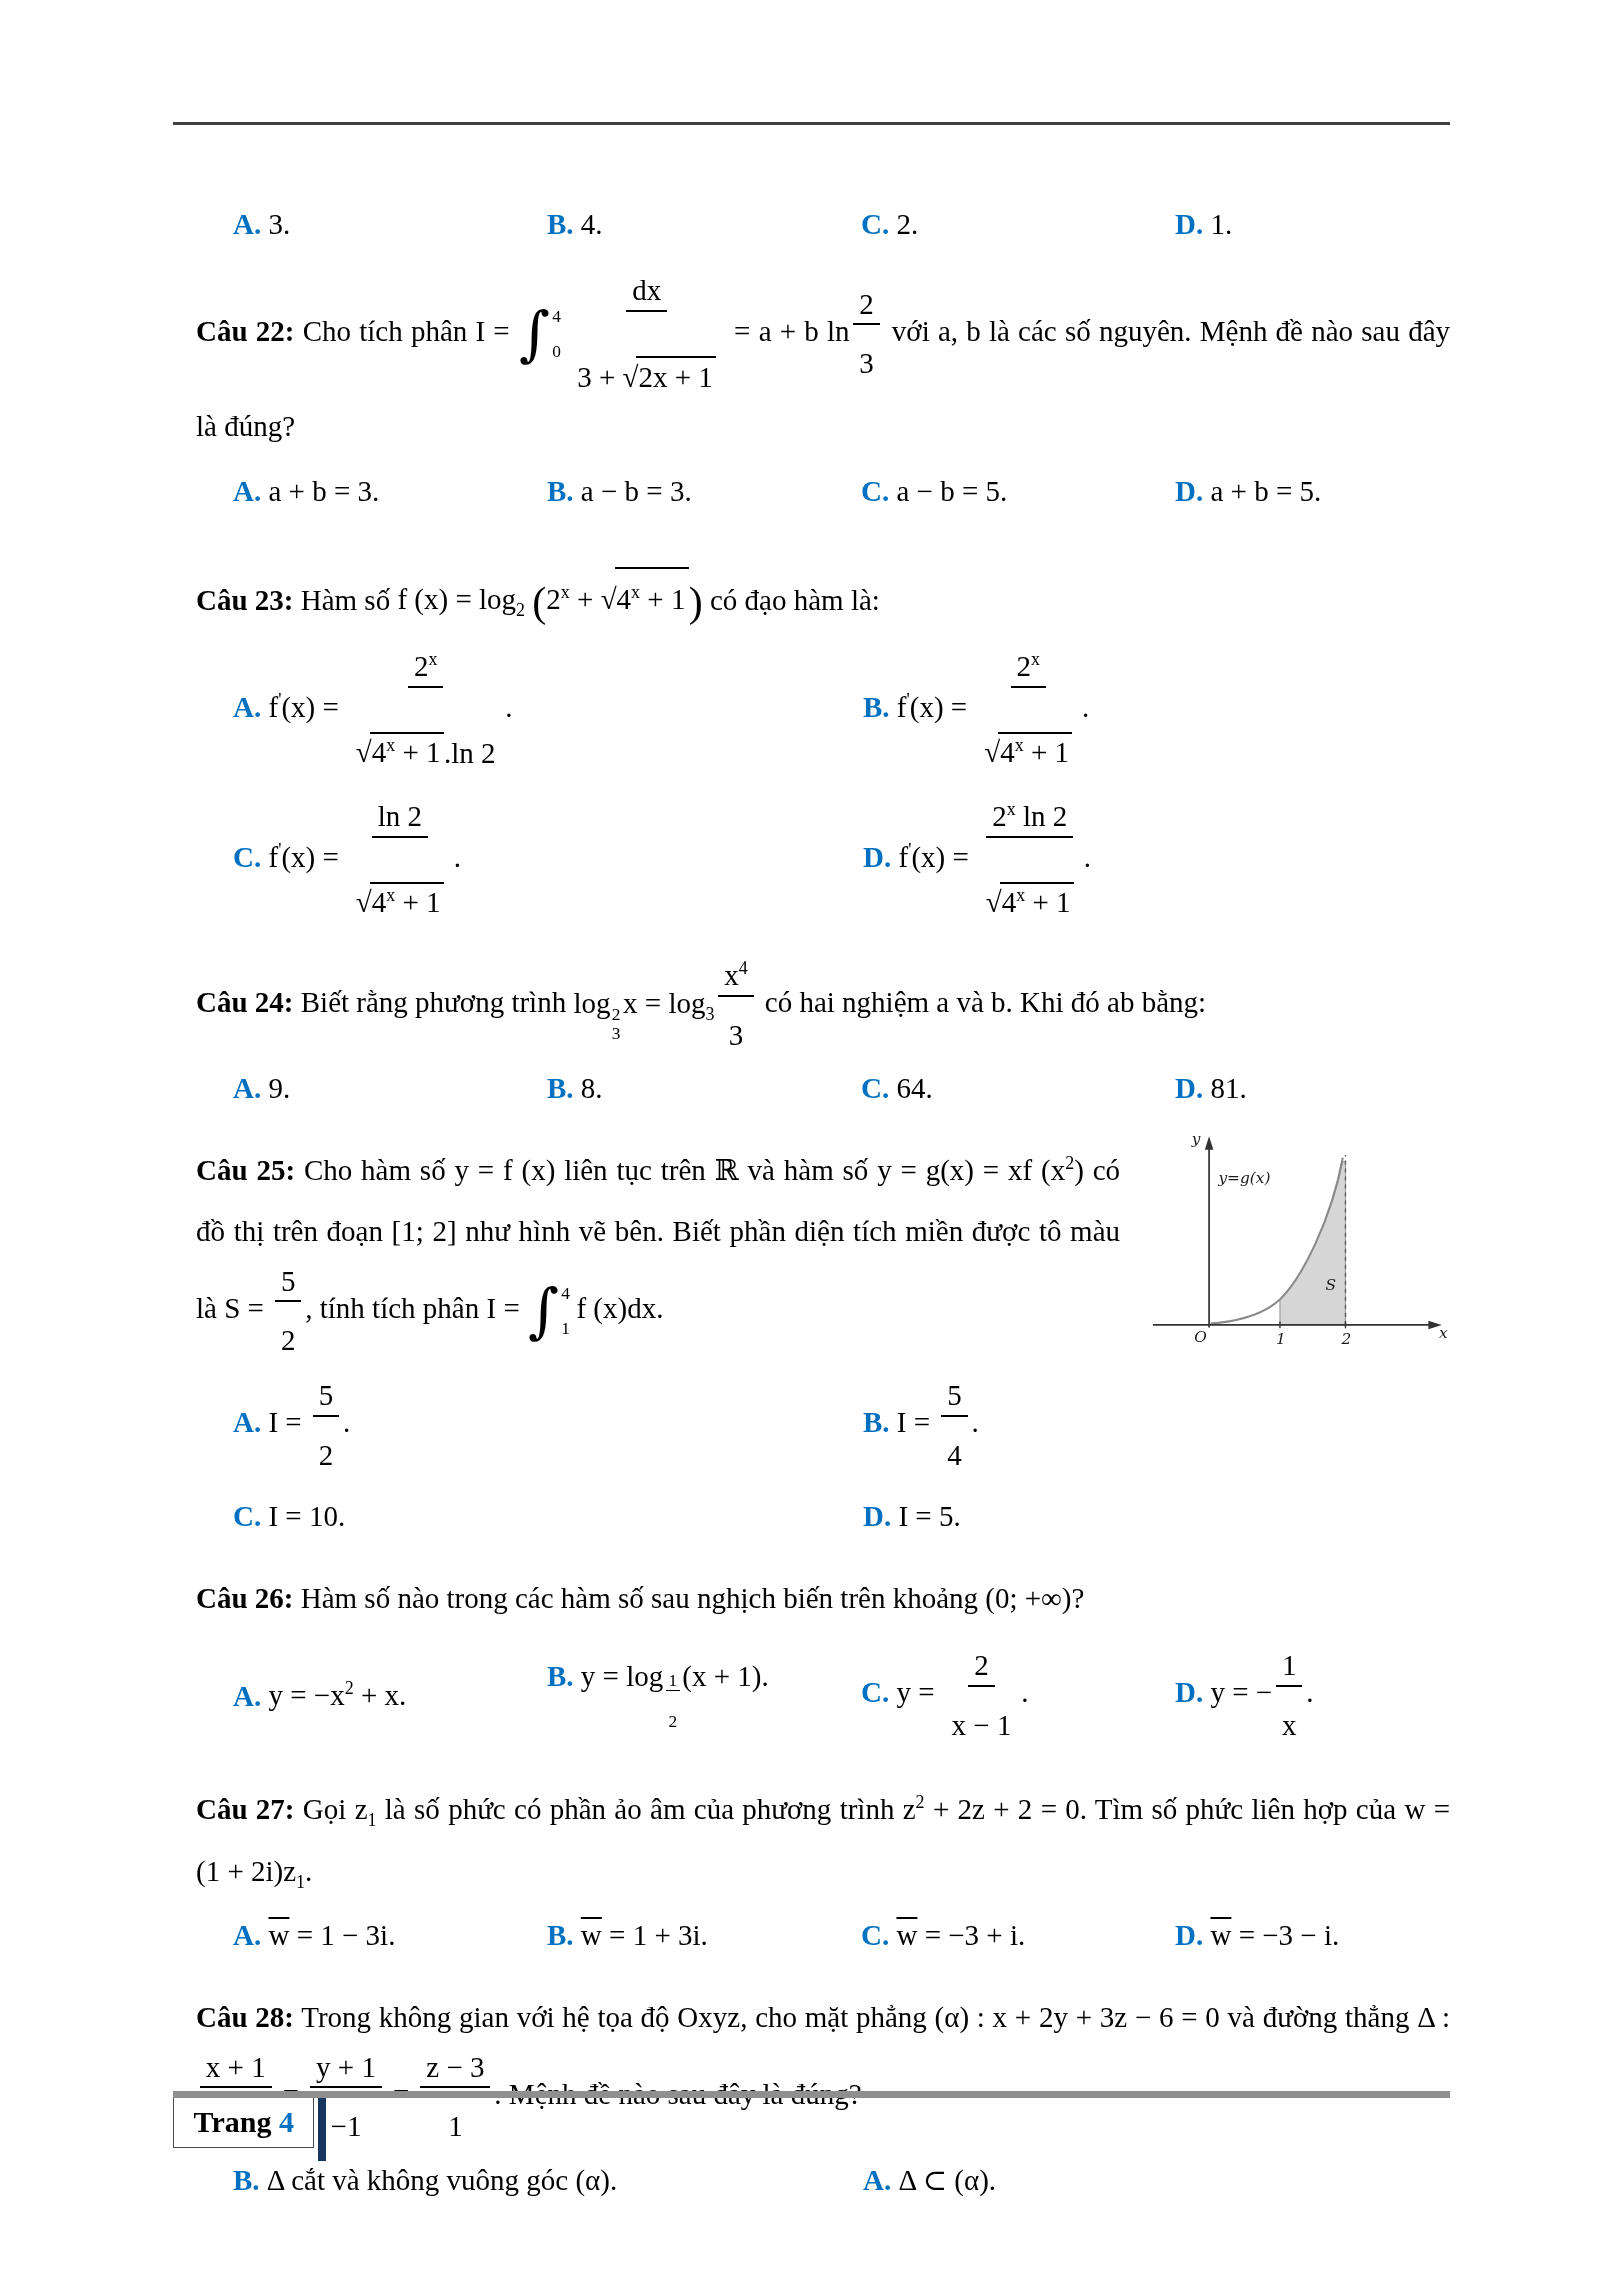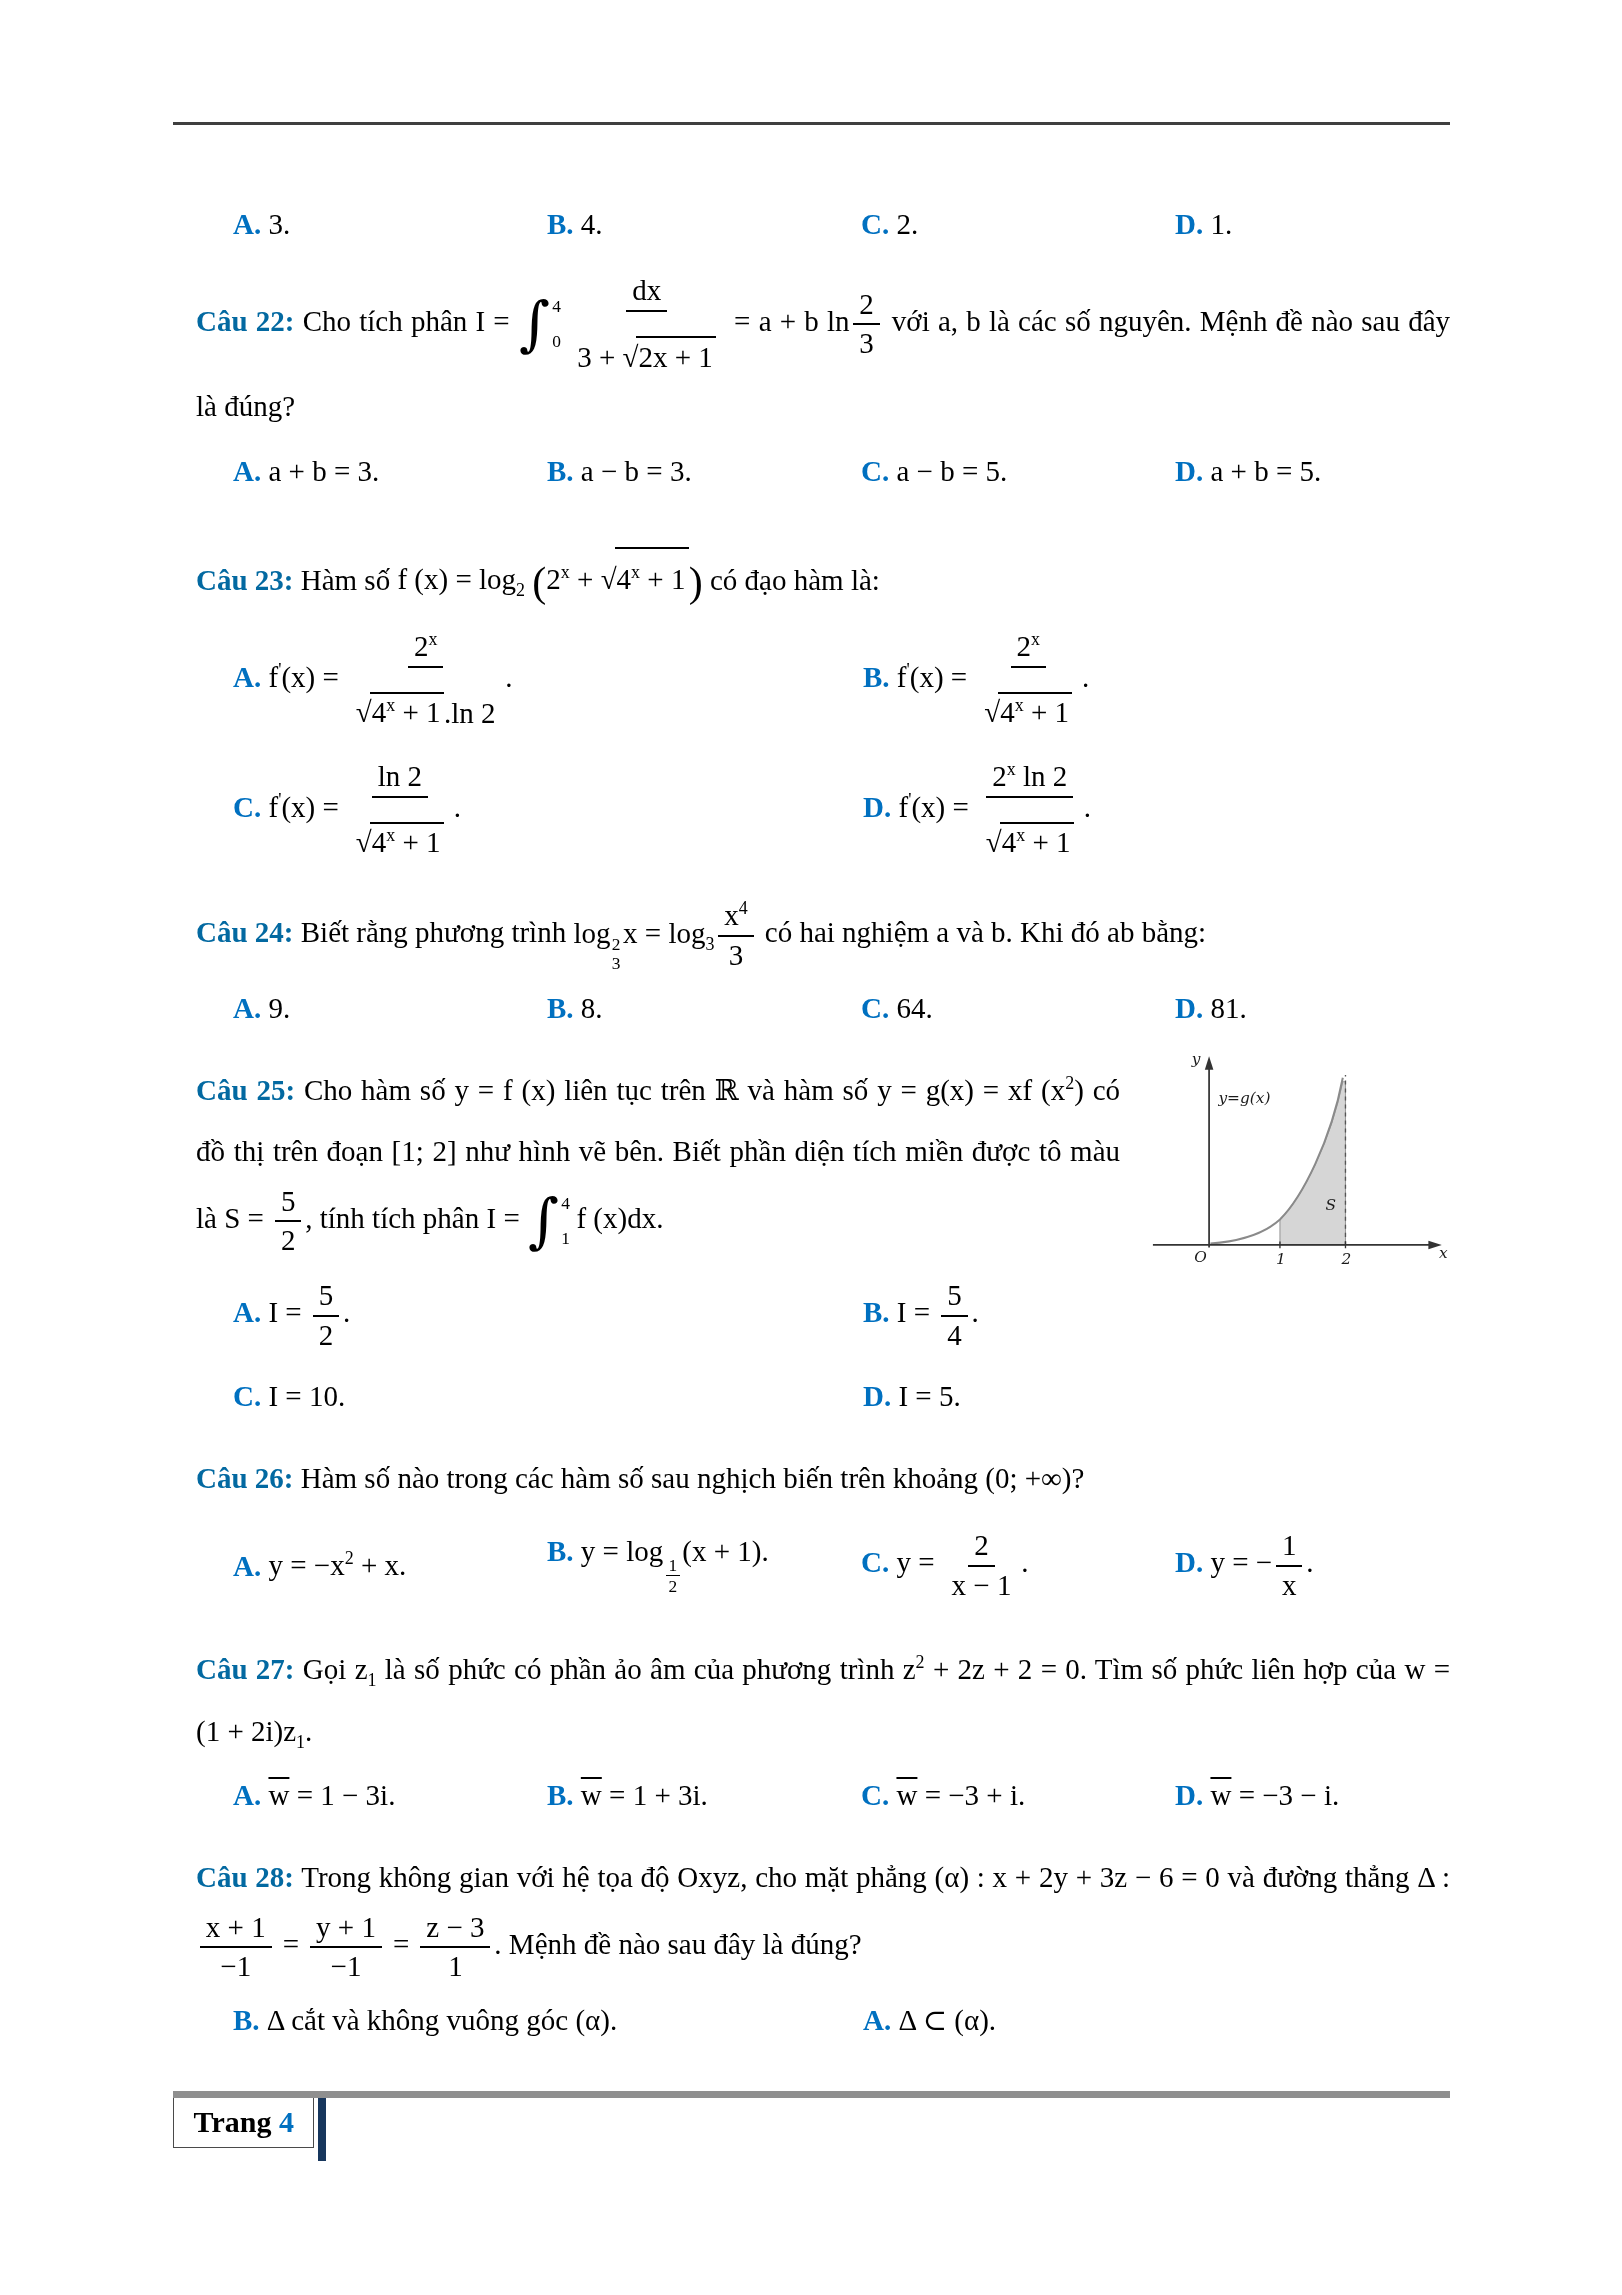--- a/index.html
+++ b/index.html
@@ -3,31 +3,31 @@
 <meta charset="utf-8">
 <style>
   html,body{margin:0;padding:0;background:#fff;}
   .page{position:relative;width:1623px;height:2295px;background:#ffffff;overflow:hidden;
         font-family:"Liberation Serif","DejaVu Serif",serif;color:#000;}
   .header-rule{position:absolute;top:122px;left:173px;width:1277px;height:2.6px;background:#3f3f3f;}
   .content{position:absolute;top:191px;left:196px;width:1254px;font-size:29px;}
 
   .question{display:flow-root;margin:0 0 3.9px 0;}
   .q-body{margin:9.2px 0 6.5px 0;line-height:2.12;text-align:justify;}
-  .q-label{color:#0369a1;font-weight:bold;}
+  .q-label{color:#000000;font-weight:bold;}
   .opts{display:grid;padding-left:37px;row-gap:26px;margin:17px 0 22px 0;align-items:center;}
   .cols4{grid-template-columns:314px 314px 314px auto;}
   .cols2{grid-template-columns:630px auto;}
   .opt{white-space:nowrap;}
   .opt-label{color:#0070c0;font-weight:bold;}
 
   
   sup{font-size:0.62em;} sub{font-size:0.62em;}
   .frac{display:inline-flex;flex-direction:column;align-items:center;vertical-align:middle;
-        margin:0 3.9px;line-height:1.3;}
+        margin:0 3.9px;line-height:1.3;gap:20px;}
   .frac>span{padding:0 5.9px;display:block;}
   .frac>span:first-child{border-bottom:2px solid #000;}
   .frac.tiny{font-size:0.6em;line-height:1.15;margin:0 1.3px;}
   .frac.tiny>span{padding:0 2.6px;}
   .frac.tiny>span:first-child{border-bottom-width:1.3px;}
   .base{display:inline-block;vertical-align:-0.7em;margin:0 1.3px;}
   .sqrt{white-space:nowrap;display:inline-block;}
   .rsign{display:inline-block;margin-right:-2px;}
   .rad{display:inline-block;border-top:2px solid #000;padding:0.7px 3.3px 0 2px;margin-top:24px;}
   .int{display:inline-flex;align-items:center;vertical-align:middle;margin:0 1.3px;}

